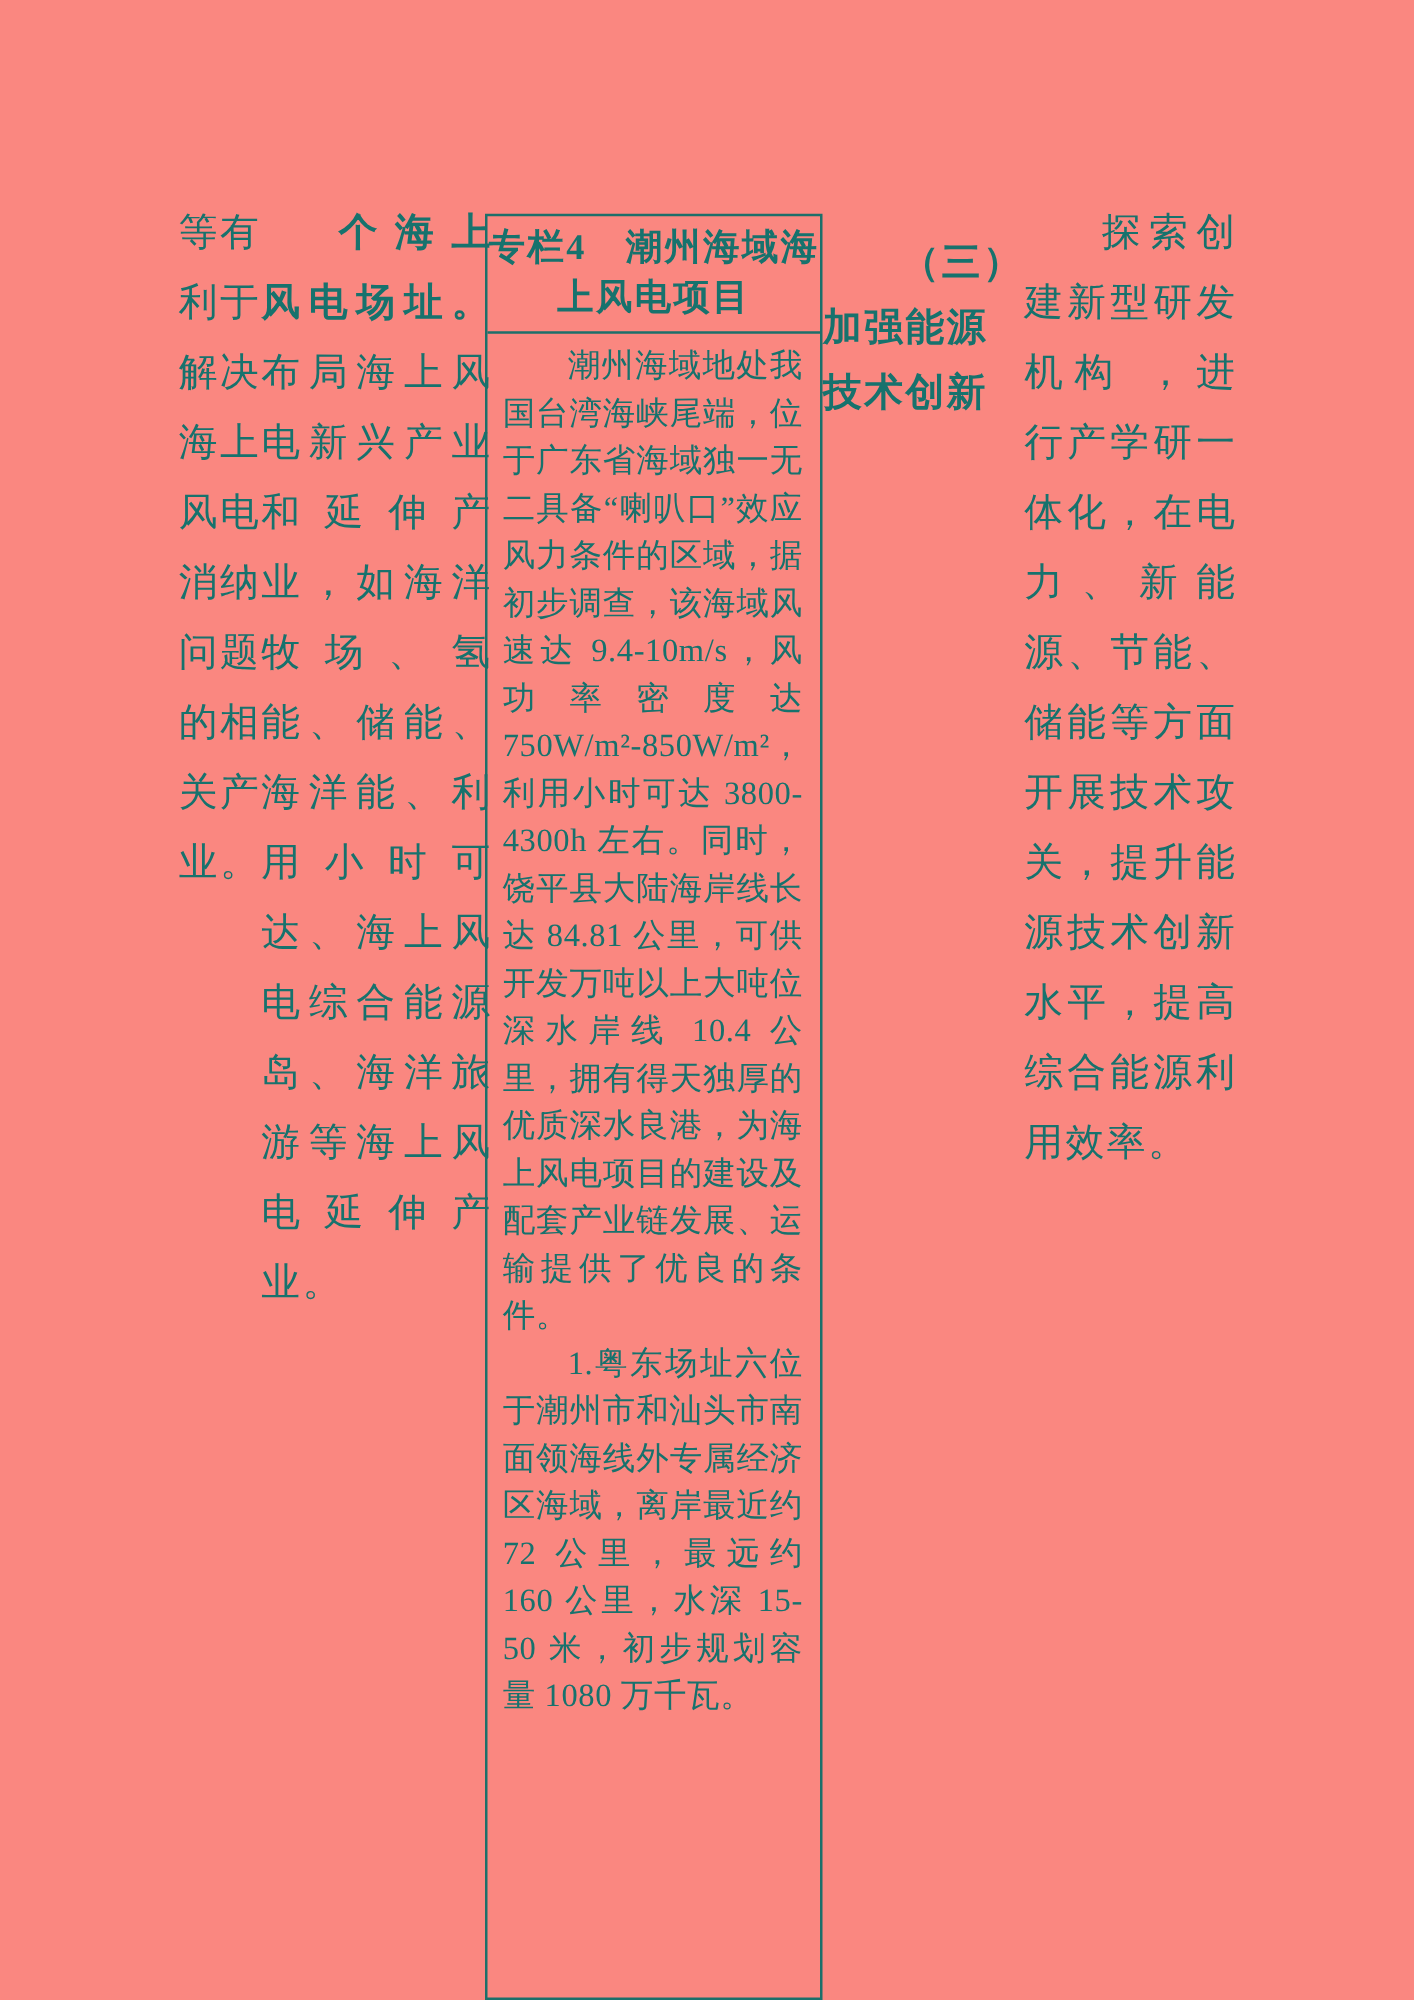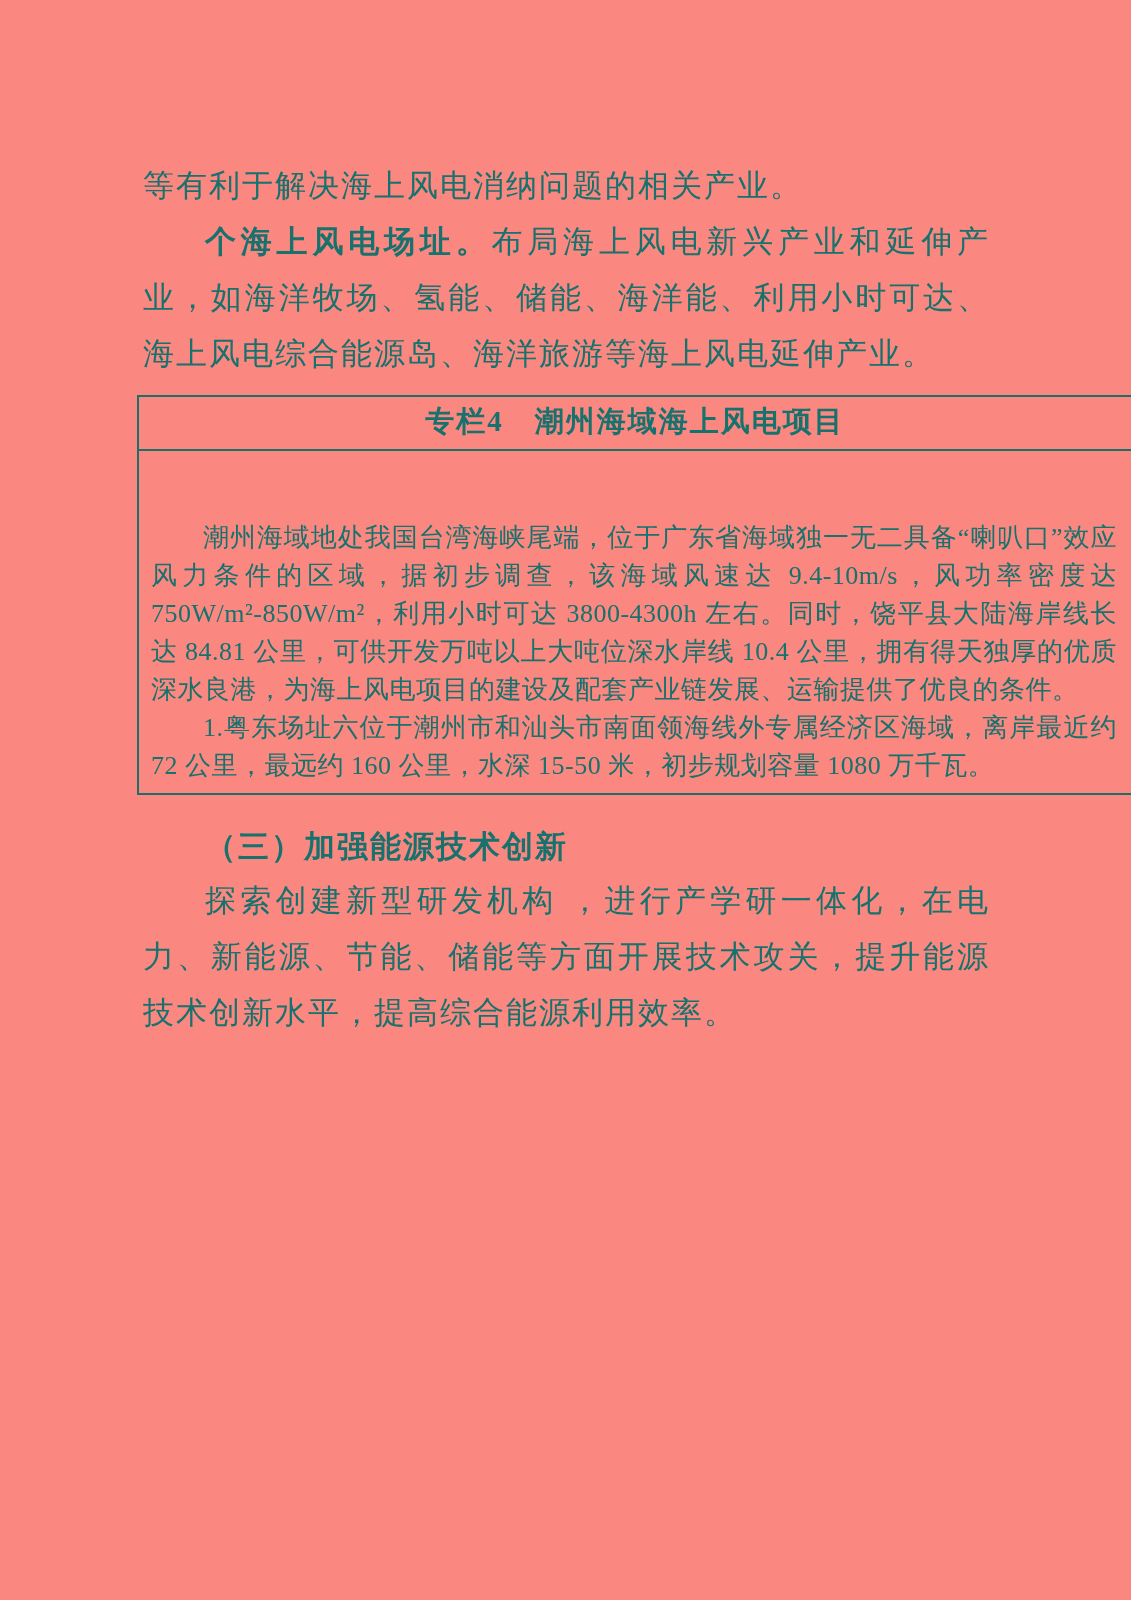--- a/index.html
+++ b/index.html
@@ -10,21 +10,20 @@
     font-family: "Liberation Serif", serif;
     color: #17726d;
     overflow: hidden;
   }
   .page {
     position: relative;
     width: 1131px;
     height: 1600px;
     padding: 158px 141px 0 143px;
     display: flex;
-    flex-direction: column;
   }
   .main-para {
     font-size: 31px;
     line-height: 56px;
     text-align: justify;
     letter-spacing: 2px;
   }
   .indent { text-indent: 2em; }
   .lead-bold { font-weight: bold; }
   .column-box {
@@ -35,22 +34,21 @@
   }
   .column-box-title {
     font-size: 29px;
     font-weight: bold;
     text-align: center;
     padding: 5px 0 7px 0;
     border-bottom: 2px solid #1d6f6a;
     letter-spacing: 2px;
   }
   .column-box-body {
-    padding: 21px 14px 8px 12px;
-    margin-top: 47px;
+    padding: 7px 14px 8px 12px;
   }
   .column-box-body p {
     font-size: 26px;
     line-height: 38px;
     text-align: justify;
     text-indent: 2em;
     letter-spacing: 0.5px;
   }
   .section-heading {
     margin-top: 26px;

